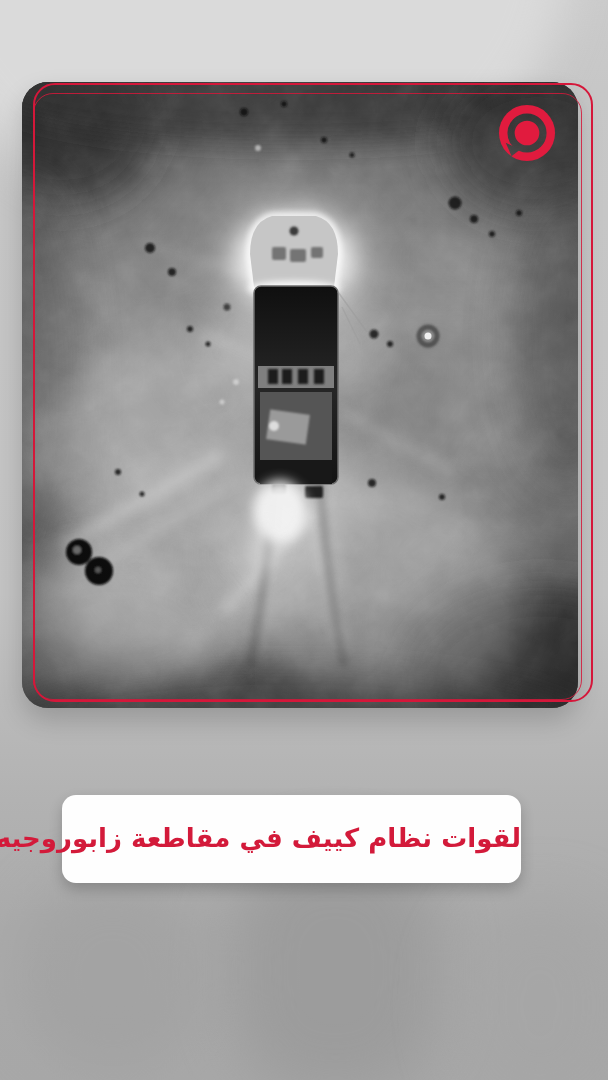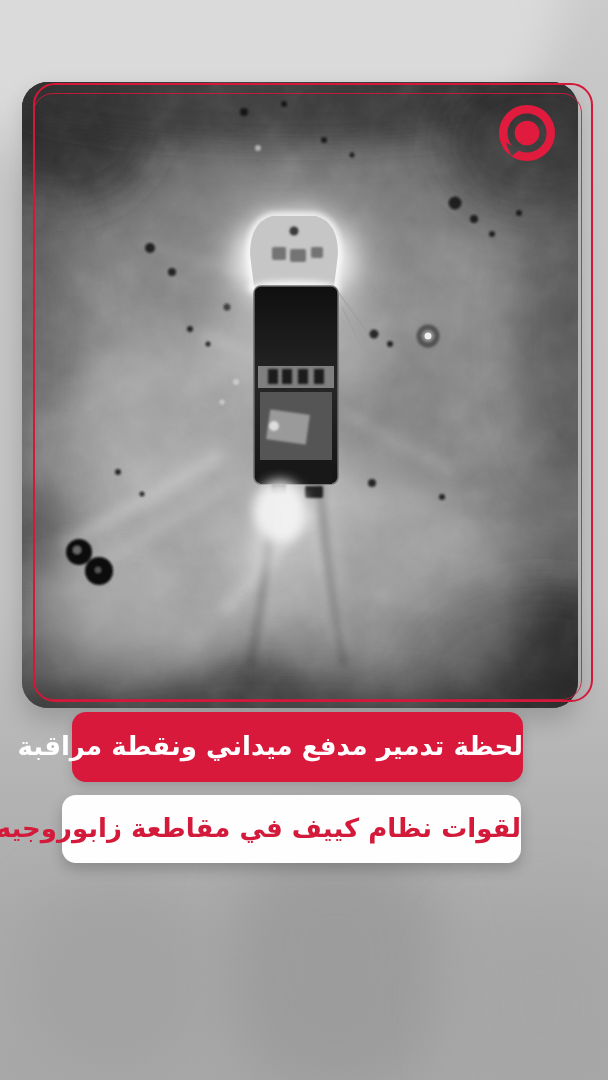--- a/index.html
+++ b/index.html
@@ -25,21 +25,21 @@
   .logo{position:absolute;left:476px;top:22px;width:58px;height:58px;}
 
   .outline-a,.outline-b{position:absolute;pointer-events:none;border-style:solid;border-color:#d5173a;}
   .outline-a{left:33px;top:83px;width:556px;height:615px;border-width:2.5px;border-radius:22px;}
   .outline-b{left:33px;top:93px;width:547px;height:605px;border-width:1.3px;border-radius:20px;opacity:.85;}
 
   .banner{position:absolute;display:flex;align-items:center;justify-content:center;border-radius:14px;}
   .banner span{width:100%;text-align:center;font-weight:700;font-size:26px;line-height:1.2;direction:rtl;white-space:nowrap;}
   .banner-red{left:72px;top:712px;width:451px;height:70px;background:#d8193c;box-shadow:0 5px 12px rgba(0,0,0,.15);}
   .banner-red span{color:#ffffff;}
-  .banner-white{left:62px;top:795px;width:459px;height:68px;background:#fefefe;box-shadow:0 6px 14px rgba(0,0,0,.2);}
+  .banner-white{left:62px;top:795px;width:459px;height:88px;background:#fefefe;box-shadow:0 6px 14px rgba(0,0,0,.2);}
   .banner-white span{color:#d31a3a;}
 </style>
 </head>
 <body>
 
 <div class="stage">
 
   <div class="bg-blob bg-light-top"></div>
   <div class="bg-blob bg-dark-band"></div>
   <div class="bg-blob bg-blob-bl"></div>
@@ -199,21 +199,18 @@
     </svg>
 
     <svg class="logo" viewBox="-30 -30 60 60">
       <circle cx="0" cy="0" r="29" fill="#e11b3e" mask="url(#mLogo)"></circle>
     </svg>
   </div>
 
   <div class="outline-a"></div>
   <div class="outline-b"></div>
 
-  <div class="banner banner-red">
-    <span dir="rtl">لحظة تدمير مدفع ميداني ونقطة مراقبة</span>
-  </div>
 
   <div class="banner banner-white">
     <span dir="rtl">لقوات نظام كييف في مقاطعة زابوروجيه</span>
   </div>
 
 </div>
 
 </body></html>

